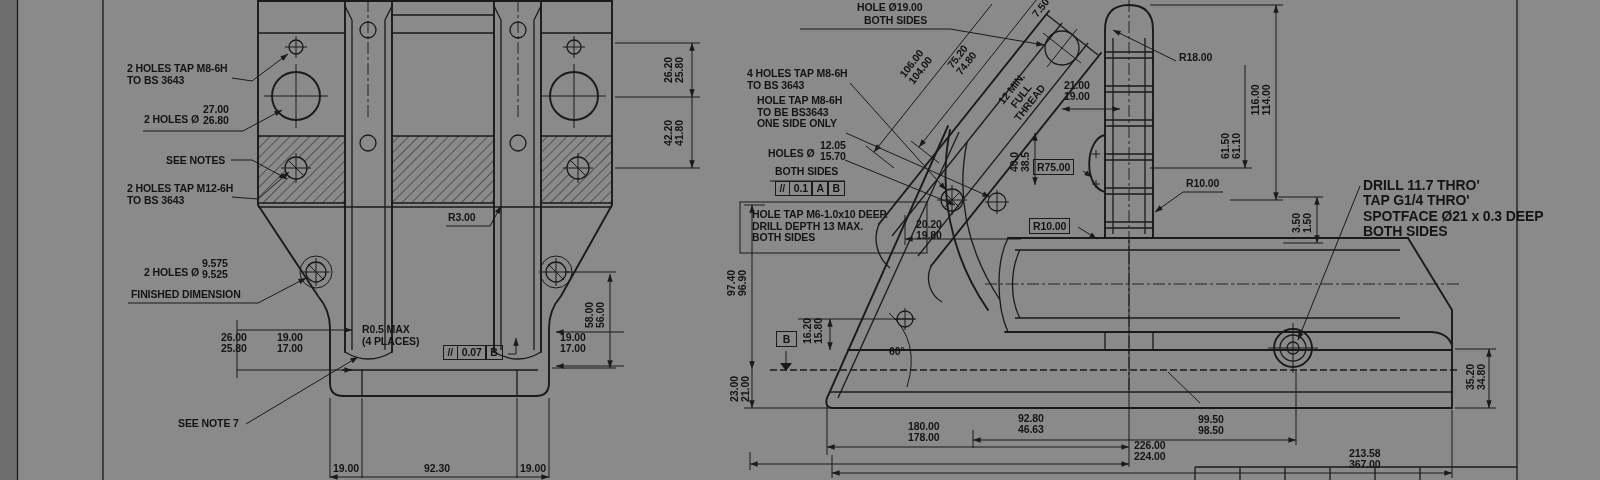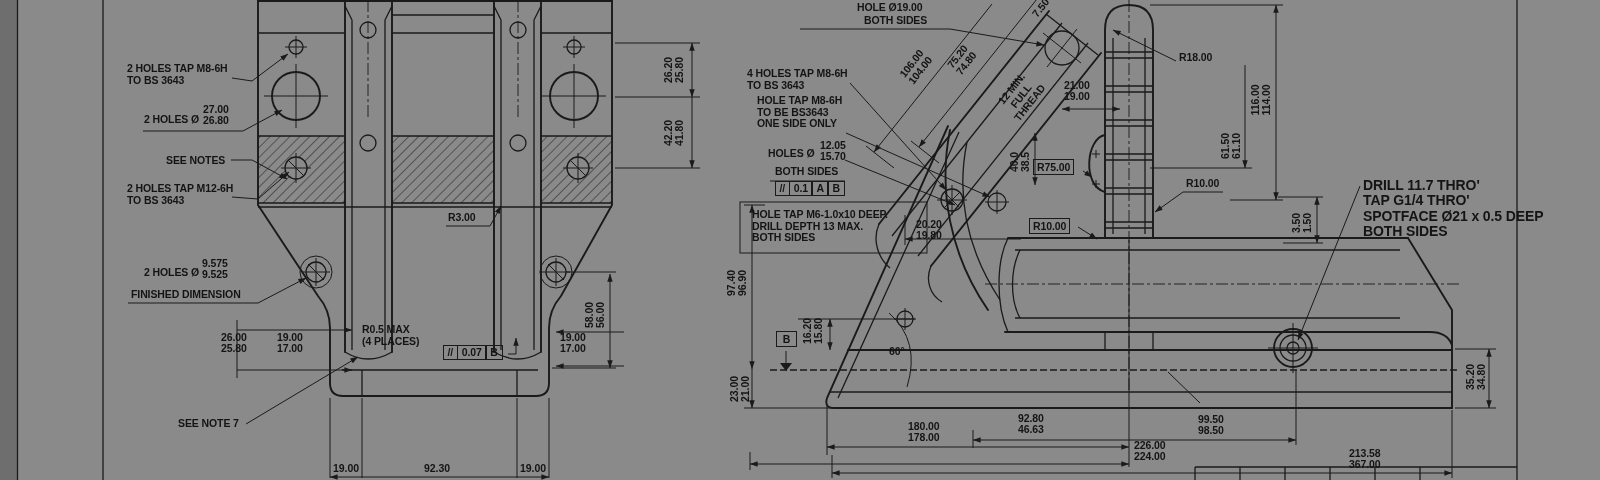--- a/index.html
+++ b/index.html
@@ -359,21 +359,21 @@
   <span>23.00</span>
       <span>21.00</span>
 </div>
 <div class="lbl tol r90" style="left:1302px;top:223px">
   <span>3.50</span>
       <span>1.50</span>
 </div>
 <div class="lbl sm" style="left:1363px;top:178px">
   <div>DRILL 11.7 THRO'</div>
       <div>TAP G1/4 THRO'</div>
-      <div>SPOTFACE  Ø21 x 0.5 DEEP</div>
+      <div>SPOTFACE  Ø21 x 0.3 DEEP</div>
       <div>BOTH SIDES</div>
 </div>
 <div class="lbl tol r90" style="left:1476px;top:377px">
   <span>35.20</span>
       <span>34.80</span>
 </div>
 <div class="lbl tol" style="left:908px;top:421px">
   <span>180.00</span>
       <span>178.00</span>
 </div>

